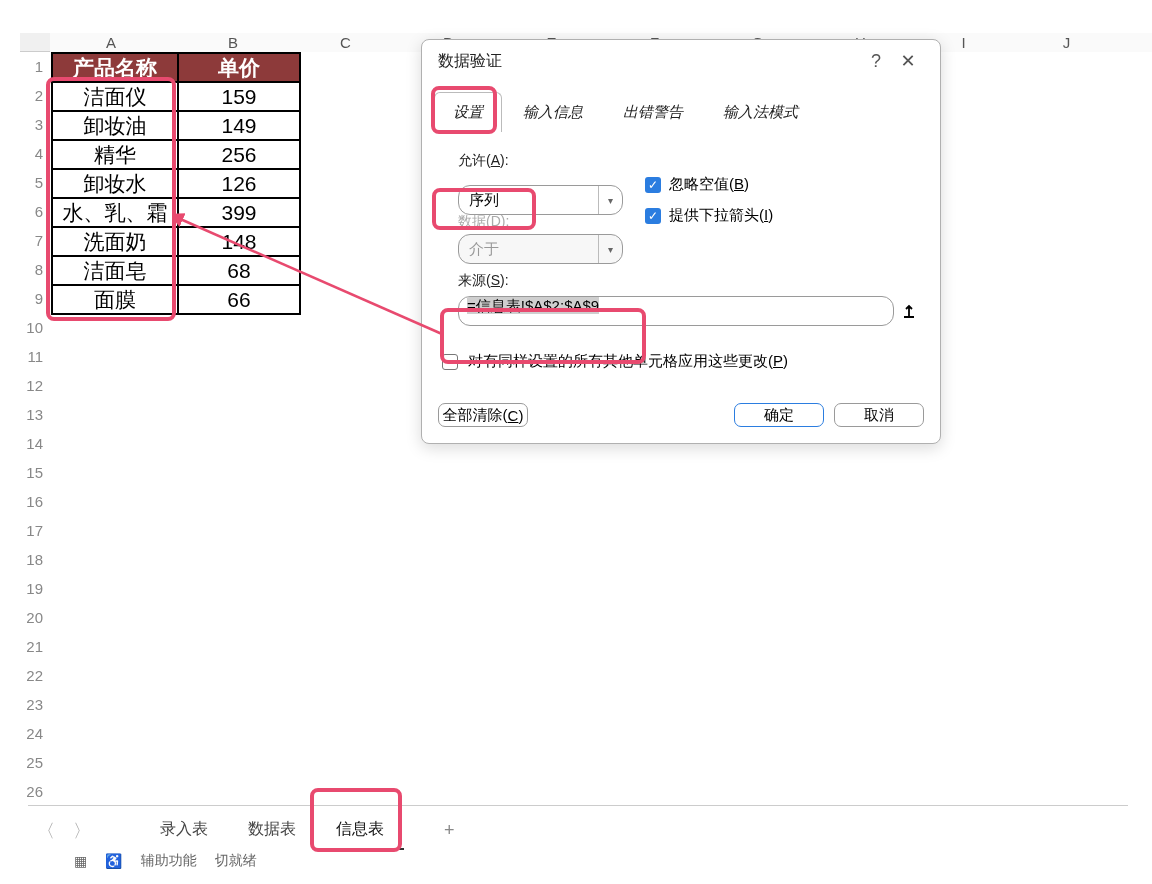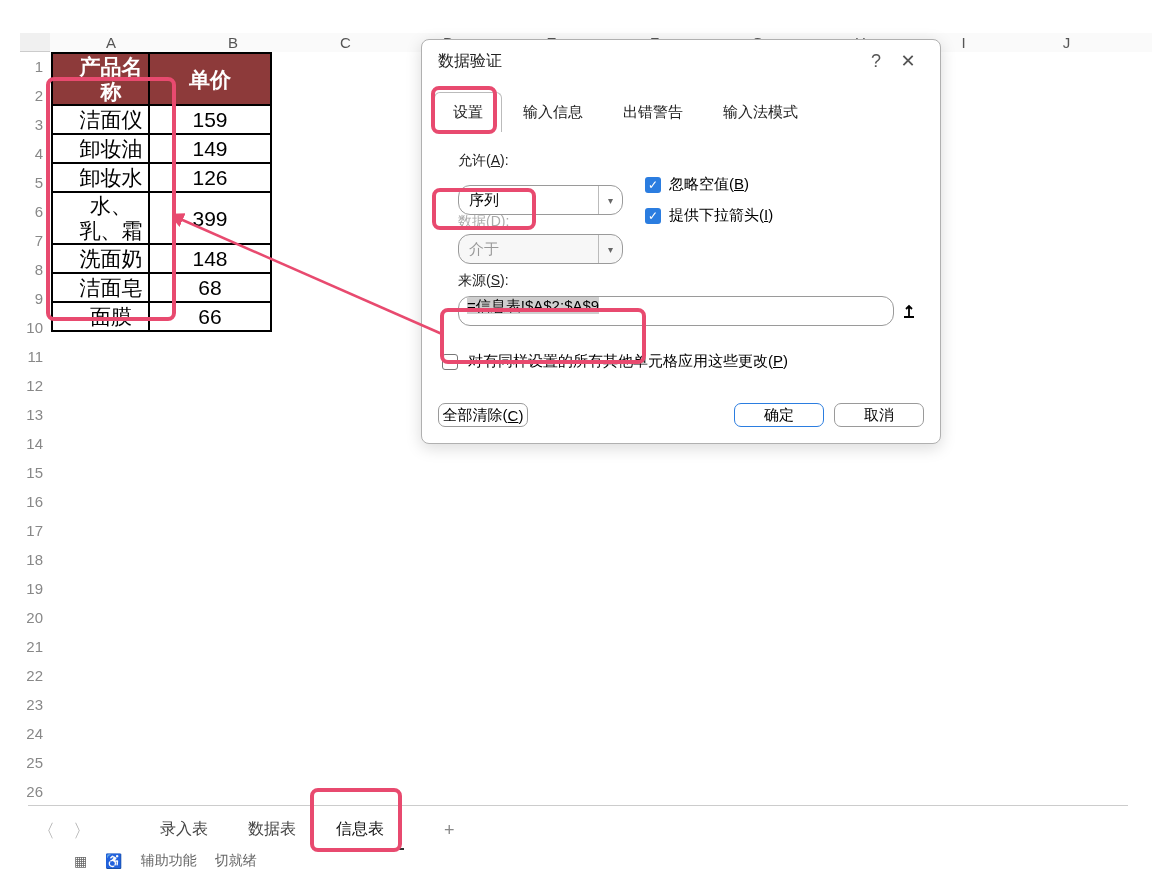--- a/index.html
+++ b/index.html
@@ -68,21 +68,21 @@
       text-align: center;
       height: 29px;
       font-size: 21px;
       line-height: 25px;
     }
     .data-table th {
       background: #8d3a3a;
       color: #fff;
       font-weight: bold;
     }
-    .data-table .col-a { width: 97px; padding-left: 21px; }
+    .data-table .col-a { width: 126px; }
     .data-table .col-b { width: 122px; }
     .data-table td { color: #000; }
     
     
     .highlight {
       position: absolute;
       border: 4px solid #e84a6f;
       border-radius: 8px;
       pointer-events: none;
       z-index: 50;
@@ -128,20 +128,21 @@
       gap: 2px;
     }
     .dialog-tab {
       padding: 10px 18px;
       font-size: 15px;
       color: #222;
       cursor: pointer;
       border: 1px solid transparent;
       border-bottom: none;
       border-radius: 6px 6px 0 0;
+      font-style: italic;
     }
     .dialog-tab.active {
       border-color: #bbb;
       background: #fff;
     }
     
     .dialog-body {
       padding: 12px 20px 16px 20px;
     }
     .section-title {
@@ -429,20 +430,24 @@
   </tr>
     </thead>
   <tbody id="tbody">
       <tr>
         <td class="col-a">洁面仪</td>
         <td class="col-b">159</td>
       </tr>
       <tr>
         <td class="col-a">卸妆油</td>
         <td class="col-b">149</td>
+      </tr>
+      <tr>
+        <td class="col-a">精华</td>
+        <td class="col-b">256</td>
       </tr>
       <tr>
         <td class="col-a">卸妆水</td>
         <td class="col-b">126</td>
       </tr>
       <tr>
         <td class="col-a">水、乳、霜</td>
         <td class="col-b">399</td>
       </tr>
       <tr>

